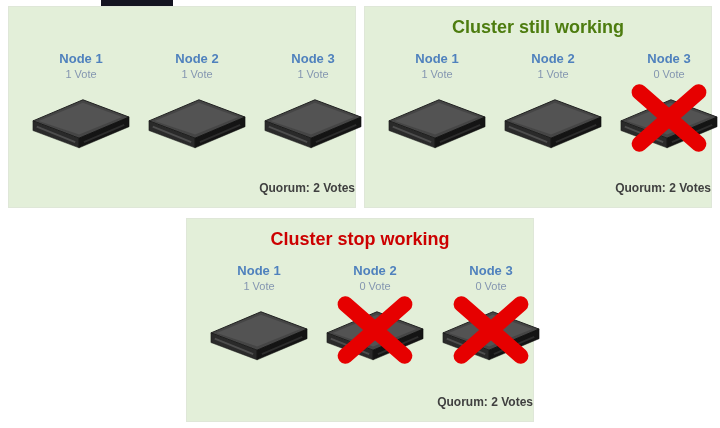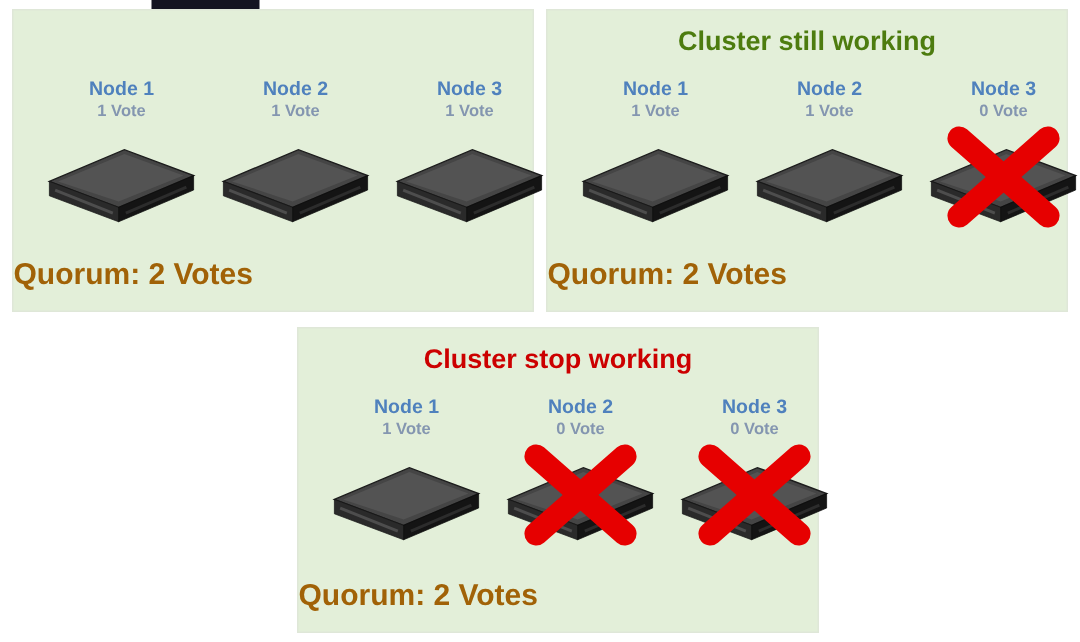--- a/index.html
+++ b/index.html
@@ -46,21 +46,20 @@
     font-size: 13px;
     font-weight: bold;
     color: #4f81bd;
     height: 16px;
   }
   .node-vote {
     font-size: 11px;
     color: #8496b0;
     height: 14px;
     margin-top: 1px;
-    font-weight: bold;
   }
   .server-wrap {
     position: relative;
     width: 100px;
     height: 64px;
     margin: 6px auto 0 auto;
   }
   .server { width: 100px; height: 62px; display: block; }
   .red-x {
     position: absolute;
@@ -69,24 +68,24 @@
   }
   .red-x line {
     stroke: #e60000;
     stroke-width: 17;
     stroke-linecap: round;
   }
   .quorum {
     position: absolute;
     bottom: 12px;
     left: 0; right: 0;
-    text-align: left;
-    font-size: 20px;
+    text-align: right;
+    font-size: 12px;
     font-weight: bold;
-    color: #a16207;
+    color: #404040;
   }
   .defs-holder { position: absolute; width: 0; height: 0; }
 </style>
 </head>
 <body>
 
 <div class="canvas">
 
   <svg class="defs-holder" aria-hidden="true">
     <defs>
@@ -174,21 +173,21 @@
           <svg class="red-x" viewBox="0 0 104 80">
               <line x1="20" y1="12" x2="84" y2="68"></line>
               <line x1="84" y1="12" x2="20" y2="68"></line>
             </svg>
         </div>
       </div>
     </div>
     <div class="quorum">Quorum: 2 Votes</div>
   </section>
 
-  <section class="panel" style="left:198px; top:218px; height:204px;">
+  <section class="panel" style="left:186px; top:218px; height:204px;">
     <h2 class="panel-title" style="color: rgb(204, 0, 0);">Cluster stop working</h2>
     <div class="nodes">
       <div class="node">
         <div class="node-name">Node 1</div>
         <div class="node-vote">1 Vote</div>
         <div class="server-wrap">
           <svg class="server" viewBox="0 0 104 64">
               <use href="#server-shape"></use>
             </svg>
 

